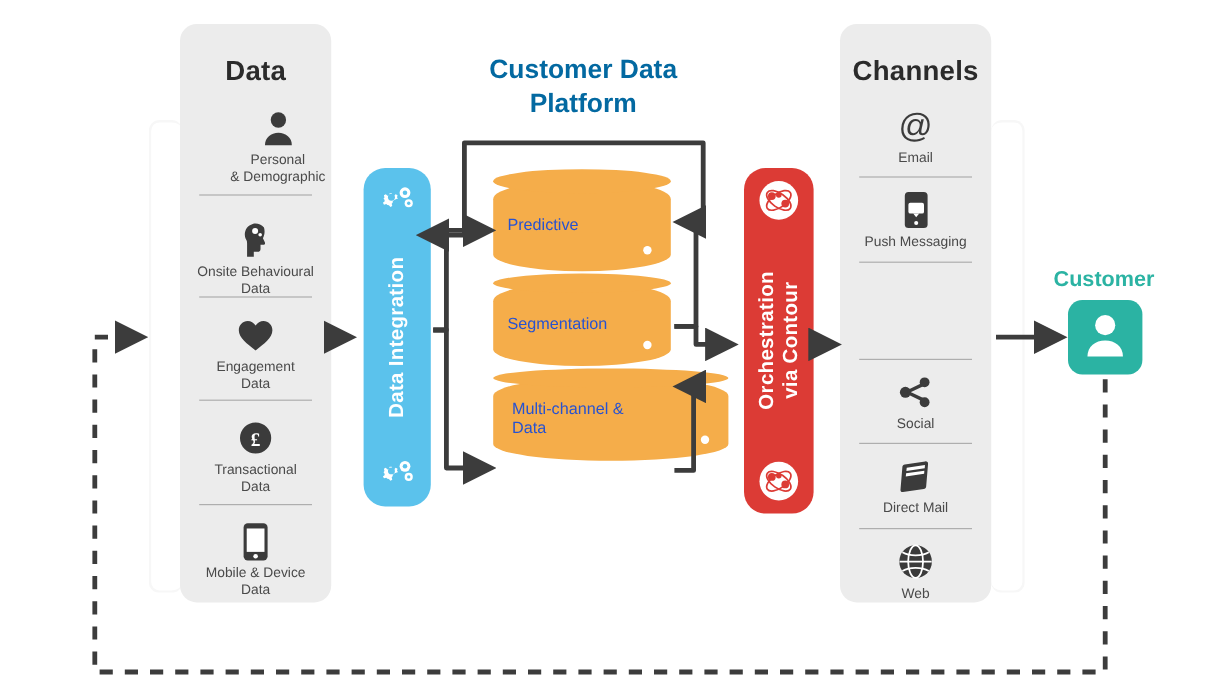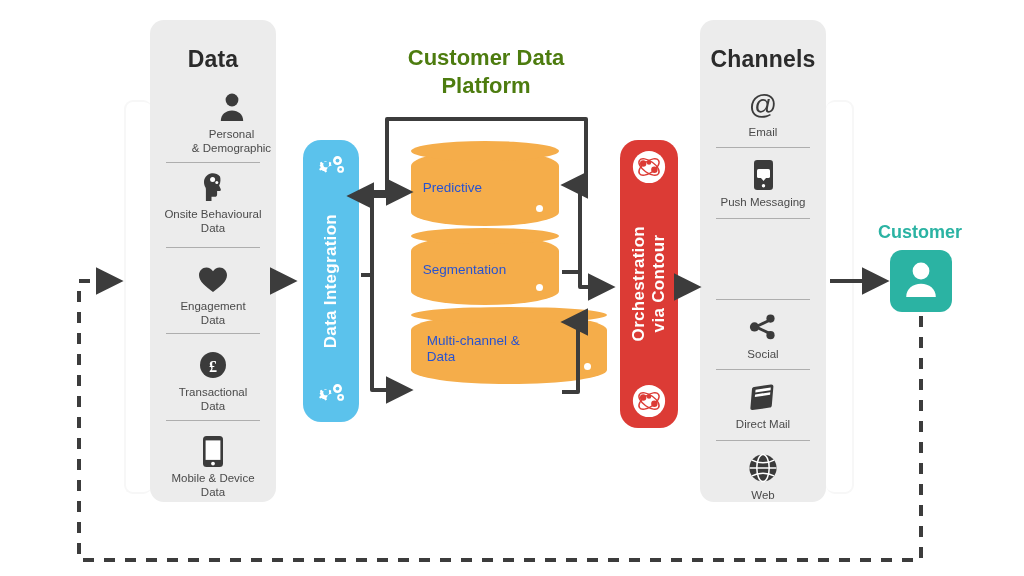--- a/index.html
+++ b/index.html
@@ -32,21 +32,21 @@
   .cyl .top{position:absolute;left:0;right:0;top:-9px;height:20px;background:#F5AD4A;border-radius:50%;}
   .cyl .txt{position:absolute;left:8%;right:8%;top:50%;transform:translateY(-50%);
             text-align:left;color:#1d4ed8;font-size:13.5px;line-height:16px;opacity:.95;}
   .cyl .dot{position:absolute;width:7px;height:7px;border-radius:50%;background:#fff;right:16px;bottom:14px;}
 
   
   #customer-label{position:absolute;color:#2BB3A3;font-weight:bold;font-size:18px;text-align:center;}
   #customer-box{position:absolute;background:#2BB3A3;border-radius:12px;display:flex;align-items:center;justify-content:center;}
 
   
-  #cdp-title{position:absolute;text-align:center;color:#4d7c0f;font-weight:bold;font-size:22px;line-height:28px;}
+  #cdp-title{position:absolute;text-align:center;color:#0369a1;font-weight:bold;font-size:22px;line-height:28px;}
 
   svg.abs{position:absolute;left:0;top:0;width:1024px;height:576px;pointer-events:none;}
 </style>
 </head>
 <body>
 
 <div id="stage">
 
   <div class="bracket" style="left:124px;top:100px;width:26px;height:390px;border-right:none;"></div>
   <div class="bracket" style="left:826px;top:100px;width:26px;height:390px;border-left:none;"></div>
@@ -59,21 +59,21 @@
         <svg width="26" height="30" viewBox="0 0 26 30">
             <circle cx="13" cy="8" r="6.4" fill="#3b3b3b"></circle>
             <path d="M1.8 29c0-6.3 5-10.4 11.2-10.4S24.2 22.7 24.2 29z" fill="#3b3b3b"></path>
           </svg>
       </div>
       <div class="lbl" style="white-space: pre-line;">Personal
 &amp; Demographic</div>
     </div>
     <div class="divider" style="left:16px;right:16px;top:142px;"></div>
 
-    <div class="cell" style="top:150px;">
+    <div class="cell" style="top:163px;">
       <div class="glyph">
         <svg width="26" height="30" viewBox="0 0 26 30">
             <path d="M20 4.5C17.5 1.8 13.8.7 10.6 1.6 6.6 2.7 4 6.2 4 10.3c0 2.4.7 3.6 1.3 4.8.5 1 .6 1.6.6 3V29h5.6v-4.2h3.2c1.6 0 2.4-1 2.4-2.4V19h2.2c1.2 0 1.9-1 1.4-2.1l-1.6-3.4c1.7-3 1.6-6.7.9-9z" fill="#3b3b3b"></path>
             <circle cx="12.6" cy="7.6" r="2.5" fill="#fff"></circle>
             <circle cx="16.8" cy="10.6" r="1.5" fill="#fff"></circle>
           </svg>
       </div>
       <div class="lbl" style="white-space: pre-line;">Onsite Behavioural
 Data</div>
     </div>

